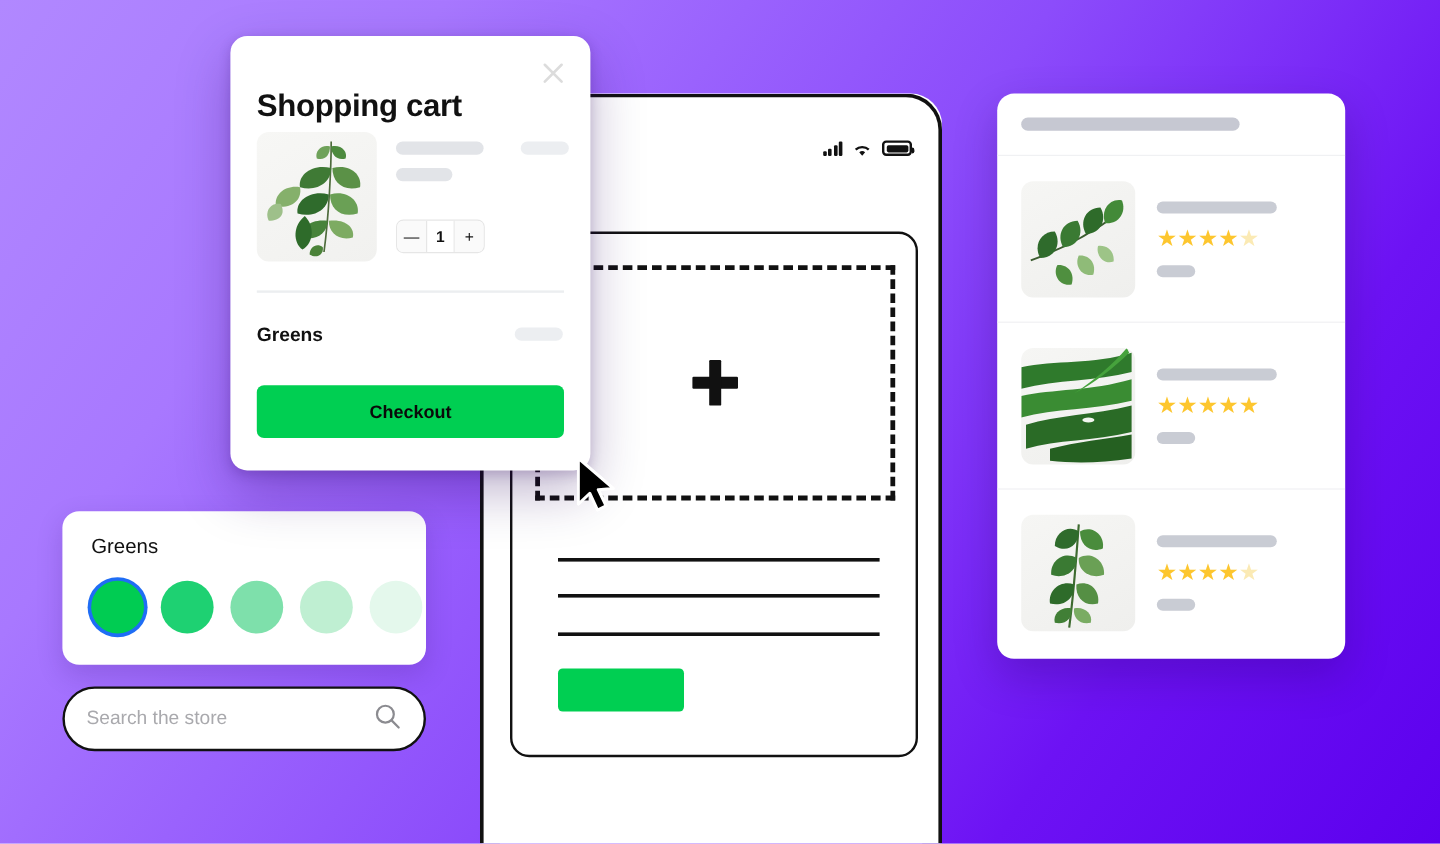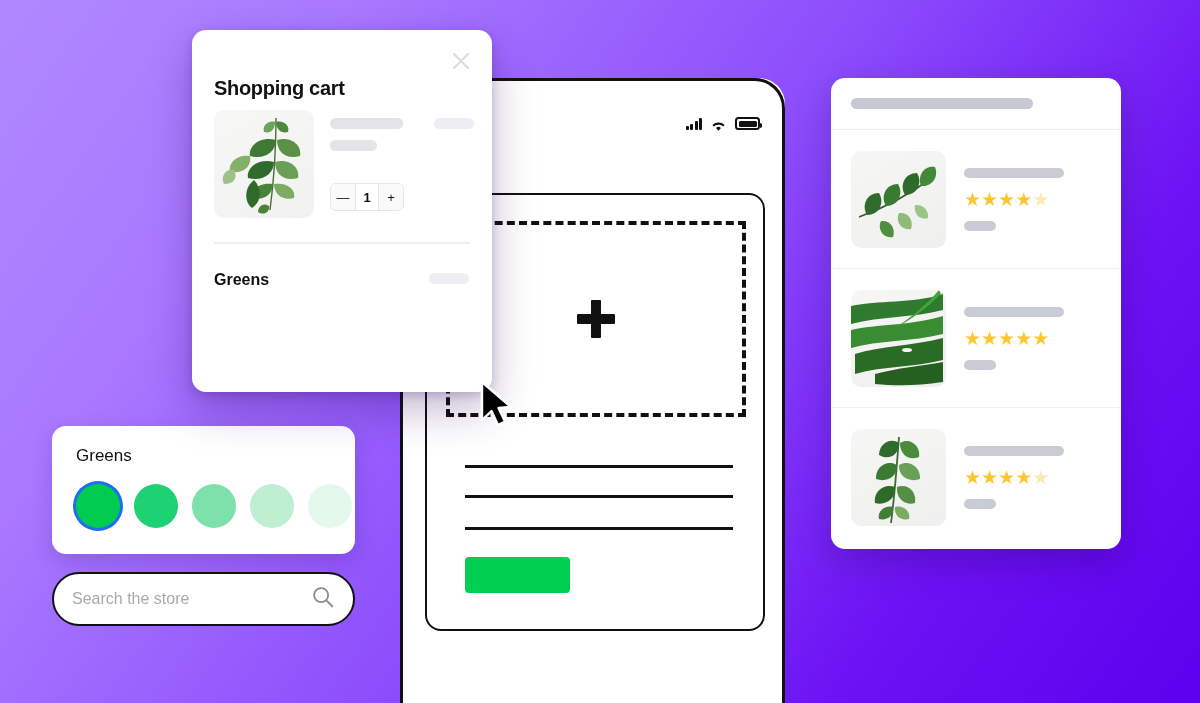--- a/index.html
+++ b/index.html
@@ -102,21 +102,21 @@
     left: 192px; top: 30px;
     width: 300px; height: 362px;
     background: #fff;
     border-radius: 14px;
     box-shadow: 0 18px 44px rgba(40,0,90,.28), 0 3px 10px rgba(40,0,90,.18);
     z-index: 30;
   }
   .cart-title {
     position: absolute; left: 22px; top: 58px;
     transform: translateY(-50%);
-    font-size: 20px; font-weight: 700; color: #111; letter-spacing: -.3px;
+    font-size: 26px; font-weight: 700; color: #111; letter-spacing: -.3px;
   }
   .cart-close {
     position: absolute; right: 18px; top: 18px;
     width: 26px; height: 26px; cursor: pointer;
   }
   .cart-thumb {
     position: absolute; left: 22px; top: 80px;
     width: 100px; height: 108px;
     border-radius: 10px; overflow: hidden;
     background: linear-gradient(150deg,#f7f7f5 0%,#f1f1ef 100%);
@@ -289,20 +289,21 @@
   <div class="stepper">
     <div class="st-minus">—</div>
     <div class="st-val">1</div>
     <div class="st-plus">+</div>
   </div>
 
   <div class="cart-div"></div>
   <div class="cart-total">Greens</div>
   <div class="sk cart-total-sk"></div>
 
+  <button class="checkout">Checkout</button>
 </div>
 
 <div class="cursor">
   <svg viewBox="0 0 42 48" width="42" height="48">
     <path d="M4 2 L4 40 L13.5 31 L20 45 L27 41.5 L20.5 28 L33 27 Z" fill="#000" stroke="#fff" stroke-width="2.4" stroke-linejoin="round"></path>
   </svg>
 </div>
 
 <div class="greens">
   <div class="greens-title">Greens</div>

